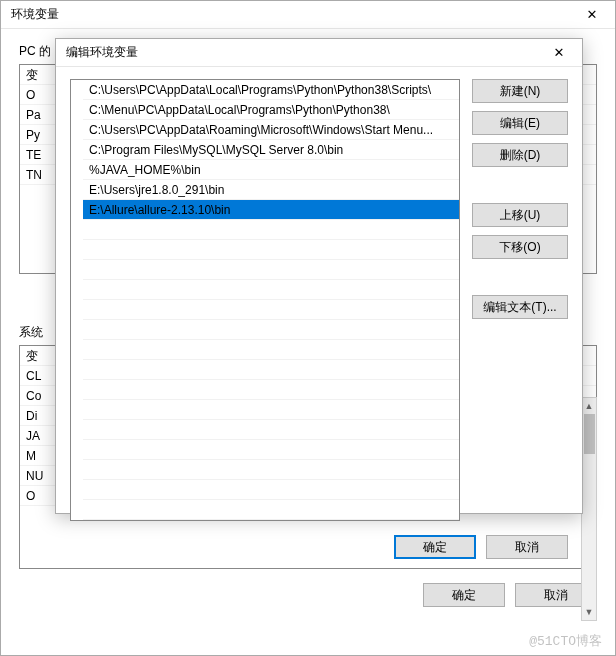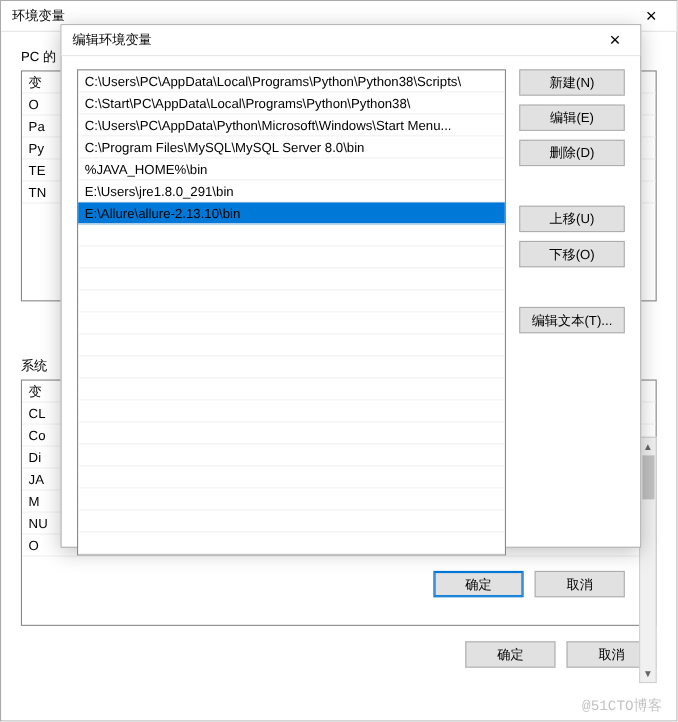--- a/index.html
+++ b/index.html
@@ -69,40 +69,41 @@
       border: 1px solid #adadad;
       background: #e1e1e1;
       font-size: 12px;
       cursor: pointer;
       padding: 0 8px;
     }
     .btn:focus, .btn.default { border: 1px solid #0078d7; outline: 1px solid #0078d7; outline-offset: -2px; }
     
     
     .edit-window {
-      left: 55px; top: 22px;
+      left: 55px; top: 38px;
       width: 528px; height: 476px;
       box-shadow: 0 4px 18px rgba(0,0,0,0.25);
     }
     .edit-client {
       padding: 12px 14px 14px 14px;
       height: calc(100% - 28px);
       display: flex;
       flex-direction: column;
     }
     .edit-body {
       display: flex;
       gap: 12px;
       flex: 1;
     }
     .path-list {
       flex: 1;
       border: 1px solid #888;
       background: #fff;
       overflow: hidden;
+      padding-left: 12px;
     }
     .path-list .row {
       height: 20px;
       line-height: 20px;
       padding: 0 6px;
       border-bottom: 1px solid #f1f1f1;
       white-space: nowrap;
       overflow: hidden;
       text-overflow: ellipsis;
       font-size: 12px;
@@ -207,22 +208,22 @@
 
 <div class="window edit-window">
   <div class="titlebar">
     <span class="title">编辑环境变量</span>
     <div class="close-btn">✕</div>
   </div>
   <div class="edit-client">
     <div class="edit-body">
       <div class="path-list" id="path-list">
           <div class="row">C:\Users\PC\AppData\Local\Programs\Python\Python38\Scripts\</div>
-          <div class="row">C:\Start\PC\AppData\Local\Programs\Python\Python38\</div>
-          <div class="row">C:\Users\PC\AppData\Python\Microsoft\Windows\Start Menu...</div>
+          <div class="row">C:\Menu\PC\AppData\Local\Programs\Python\Python38\</div>
+          <div class="row">C:\Users\PC\AppData\Roaming\Microsoft\Windows\Start Menu...</div>
           <div class="row">C:\Program Files\MySQL\MySQL Server 8.0\bin</div>
           <div class="row">%JAVA_HOME%\bin</div>
           <div class="row">E:\Users\jre1.8.0_291\bin</div>
           <div class="row selected">E:\Allure\allure-2.13.10\bin</div>
           <div class="row"></div>
           <div class="row"></div>
           <div class="row"></div>
           <div class="row"></div>
           <div class="row"></div>
           <div class="row"></div>

